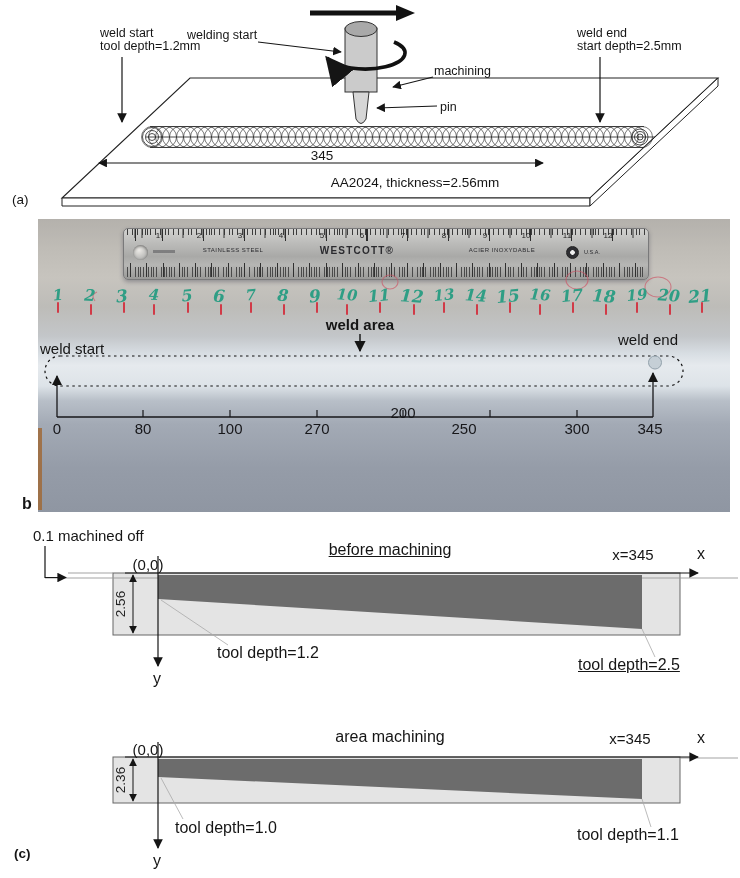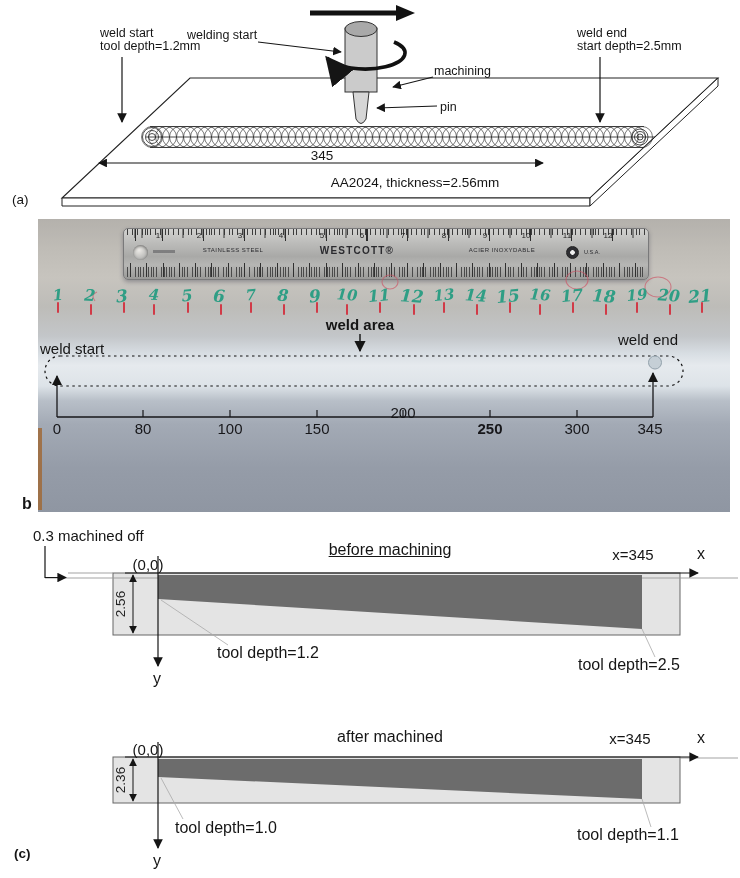--- a/index.html
+++ b/index.html
@@ -257,23 +257,23 @@
       <span class="hw" style="left: 508px; top: 286px; font-size: 17px; transform: translateX(-50%) rotate(-5deg); color: rgb(47, 158, 133);">15</span>
       <span class="hw" style="left: 540px; top: 286px; font-size: 15px; transform: translateX(-50%) rotate(4deg); color: rgb(47, 158, 133);">16</span>
       <span class="hw" style="left: 572px; top: 286px; font-size: 16px; transform: translateX(-50%) rotate(-5deg); color: rgb(47, 158, 133);">17</span>
       <span class="hw" style="left: 604px; top: 286px; font-size: 17px; transform: translateX(-50%) rotate(4deg); color: rgb(47, 158, 133);">18</span>
       <span class="hw" style="left: 637px; top: 286px; font-size: 15px; transform: translateX(-50%) rotate(-5deg); color: rgb(47, 158, 133);">19</span>
       <span class="hw" style="left: 669px; top: 286px; font-size: 16px; transform: translateX(-50%) rotate(4deg); color: rgb(47, 158, 133);">20</span>
       <span class="hw" style="left: 700px; top: 286px; font-size: 17px; transform: translateX(-50%) rotate(-5deg); color: rgb(47, 158, 133);">21</span>
       <span class="scale-num" style="left: 57px; top: 420px;">0</span>
       <span class="scale-num" style="left: 143px; top: 420px;">80</span>
       <span class="scale-num" style="left: 230px; top: 420px;">100</span>
-      <span class="scale-num" style="left: 317px; top: 420px;">150</span>
+      <span class="scale-num" style="left: 317px; top: 420px;">270</span>
       <span class="scale-num" style="left: 403px; top: 404px;">200</span>
-      <span class="scale-num" style="left: 490px; top: 420px; font-weight: bold;">250</span>
+      <span class="scale-num" style="left: 464px; top: 420px;">250</span>
       <span class="scale-num" style="left: 577px; top: 420px;">300</span>
       <span class="scale-num" style="left: 650px; top: 420px;">345</span>
       <div class="rtick" style="left: 57px; top: 302px; background: rgb(209, 58, 71);"></div>
       <div class="rtick" style="left: 90px; top: 304px; background: rgb(209, 58, 71);"></div>
       <div class="rtick" style="left: 123px; top: 302px; background: rgb(209, 58, 71);"></div>
       <div class="rtick" style="left: 153px; top: 304px; background: rgb(209, 58, 71);"></div>
       <div class="rtick" style="left: 187px; top: 302px; background: rgb(209, 58, 71);"></div>
       <div class="rtick" style="left: 220px; top: 304px; background: rgb(209, 58, 71);"></div>
       <div class="rtick" style="left: 250px; top: 302px; background: rgb(209, 58, 71);"></div>
       <div class="rtick" style="left: 283px; top: 304px; background: rgb(209, 58, 71);"></div>
@@ -307,31 +307,31 @@
 
     <div class="rtxt" style="left:233px;top:247px;font-size:6px;letter-spacing:.5px;transform:translateX(-50%);">STAINLESS STEEL</div>
     <div class="rtxt bold" style="left:357px;top:245px;font-size:10px;letter-spacing:1.2px;transform:translateX(-50%);">WESTCOTT®</div>
     <div class="rtxt" style="left:502px;top:247px;font-size:6px;letter-spacing:.5px;transform:translateX(-50%);">ACIER INOXYDABLE</div>
     <div class="rtxt" style="left:592px;top:249px;font-size:5.5px;transform:translateX(-50%);">U.S.A.</div>
     <div class="lbl f15 bold ctr" style="left:360px;top:316px;">weld area</div>
     <div class="lbl f15" style="left:40px;top:340px;">weld start</div>
     <div class="lbl f15" style="left:618px;top:331px;">weld end</div>
     <div class="lbl f16 bold" style="left:22px;top:495px;">b</div>
 
-    <div class="lbl f15" style="left:33px;top:527px;">0.3 machined off</div>
+    <div class="lbl f15" style="left:33px;top:527px;">0.1 machined off</div>
     <div class="lbl f16 ctr" style="left:390px;top:541px;text-decoration:underline;">before machining</div>
     <div class="lbl f15 ctr" style="left:633px;top:546px;">x=345</div>
     <div class="lbl f16" style="left:697px;top:545px;">x</div>
     <div class="lbl f15 ctr" style="left:148px;top:556px;">(0,0)</div>
     <div class="lbl vtext" style="left:120px;top:604px;">2.56</div>
     <div class="lbl f16" style="left:217px;top:644px;">tool depth=1.2</div>
-    <div class="lbl f16" style="left:578px;top:656px;">tool depth=2.5</div>
+    <div class="lbl f16" style="left:578px;top:656px;text-decoration:underline;">tool depth=2.5</div>
     <div class="lbl f16 ctr" style="left:157px;top:670px;">y</div>
 
-    <div class="lbl f16 ctr" style="left:390px;top:728px;">after machined</div>
+    <div class="lbl f16 ctr" style="left:390px;top:728px;">area machining</div>
     <div class="lbl f15 ctr" style="left:630px;top:730px;">x=345</div>
     <div class="lbl f16" style="left:697px;top:729px;">x</div>
     <div class="lbl f15 ctr" style="left:148px;top:741px;">(0,0)</div>
     <div class="lbl vtext" style="left:120px;top:780px;">2.36</div>
     <div class="lbl f16" style="left:175px;top:819px;">tool depth=1.0</div>
     <div class="lbl f16" style="left:577px;top:826px;">tool depth=1.1</div>
     <div class="lbl f16 ctr" style="left:157px;top:852px;">y</div>
     <div class="lbl f13 bold" style="left:14px;top:846px;">(c)</div>
   </div>
 </div>

